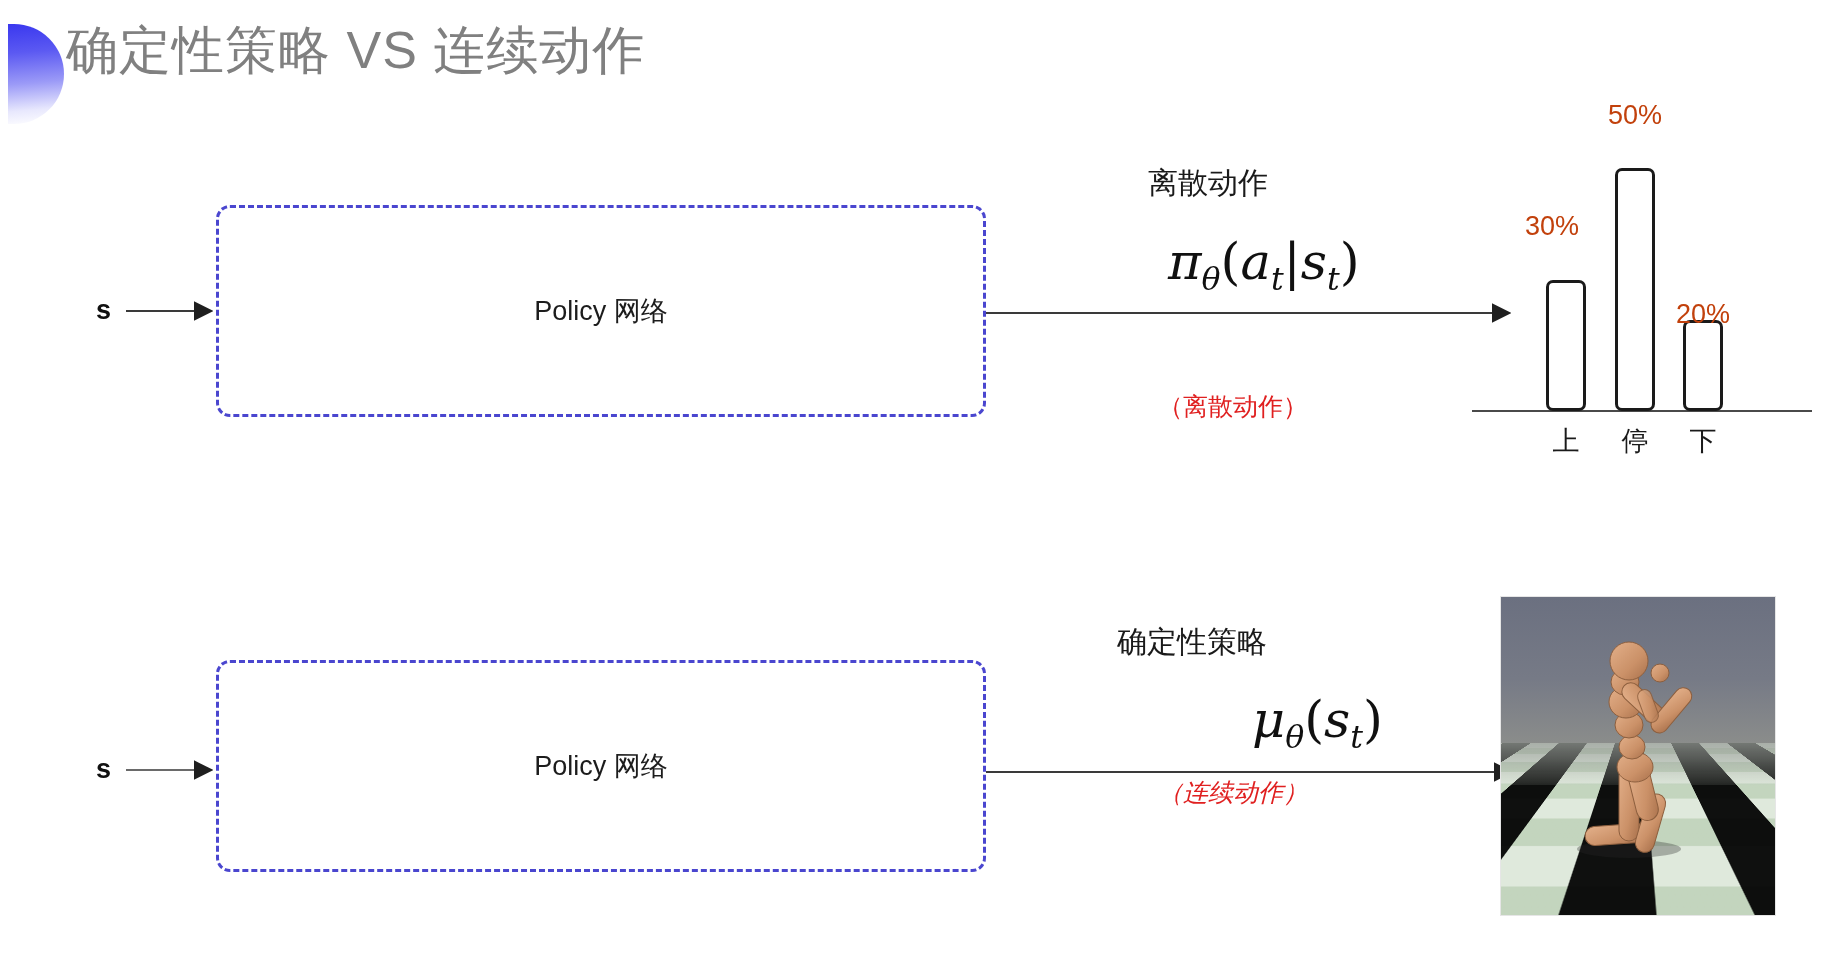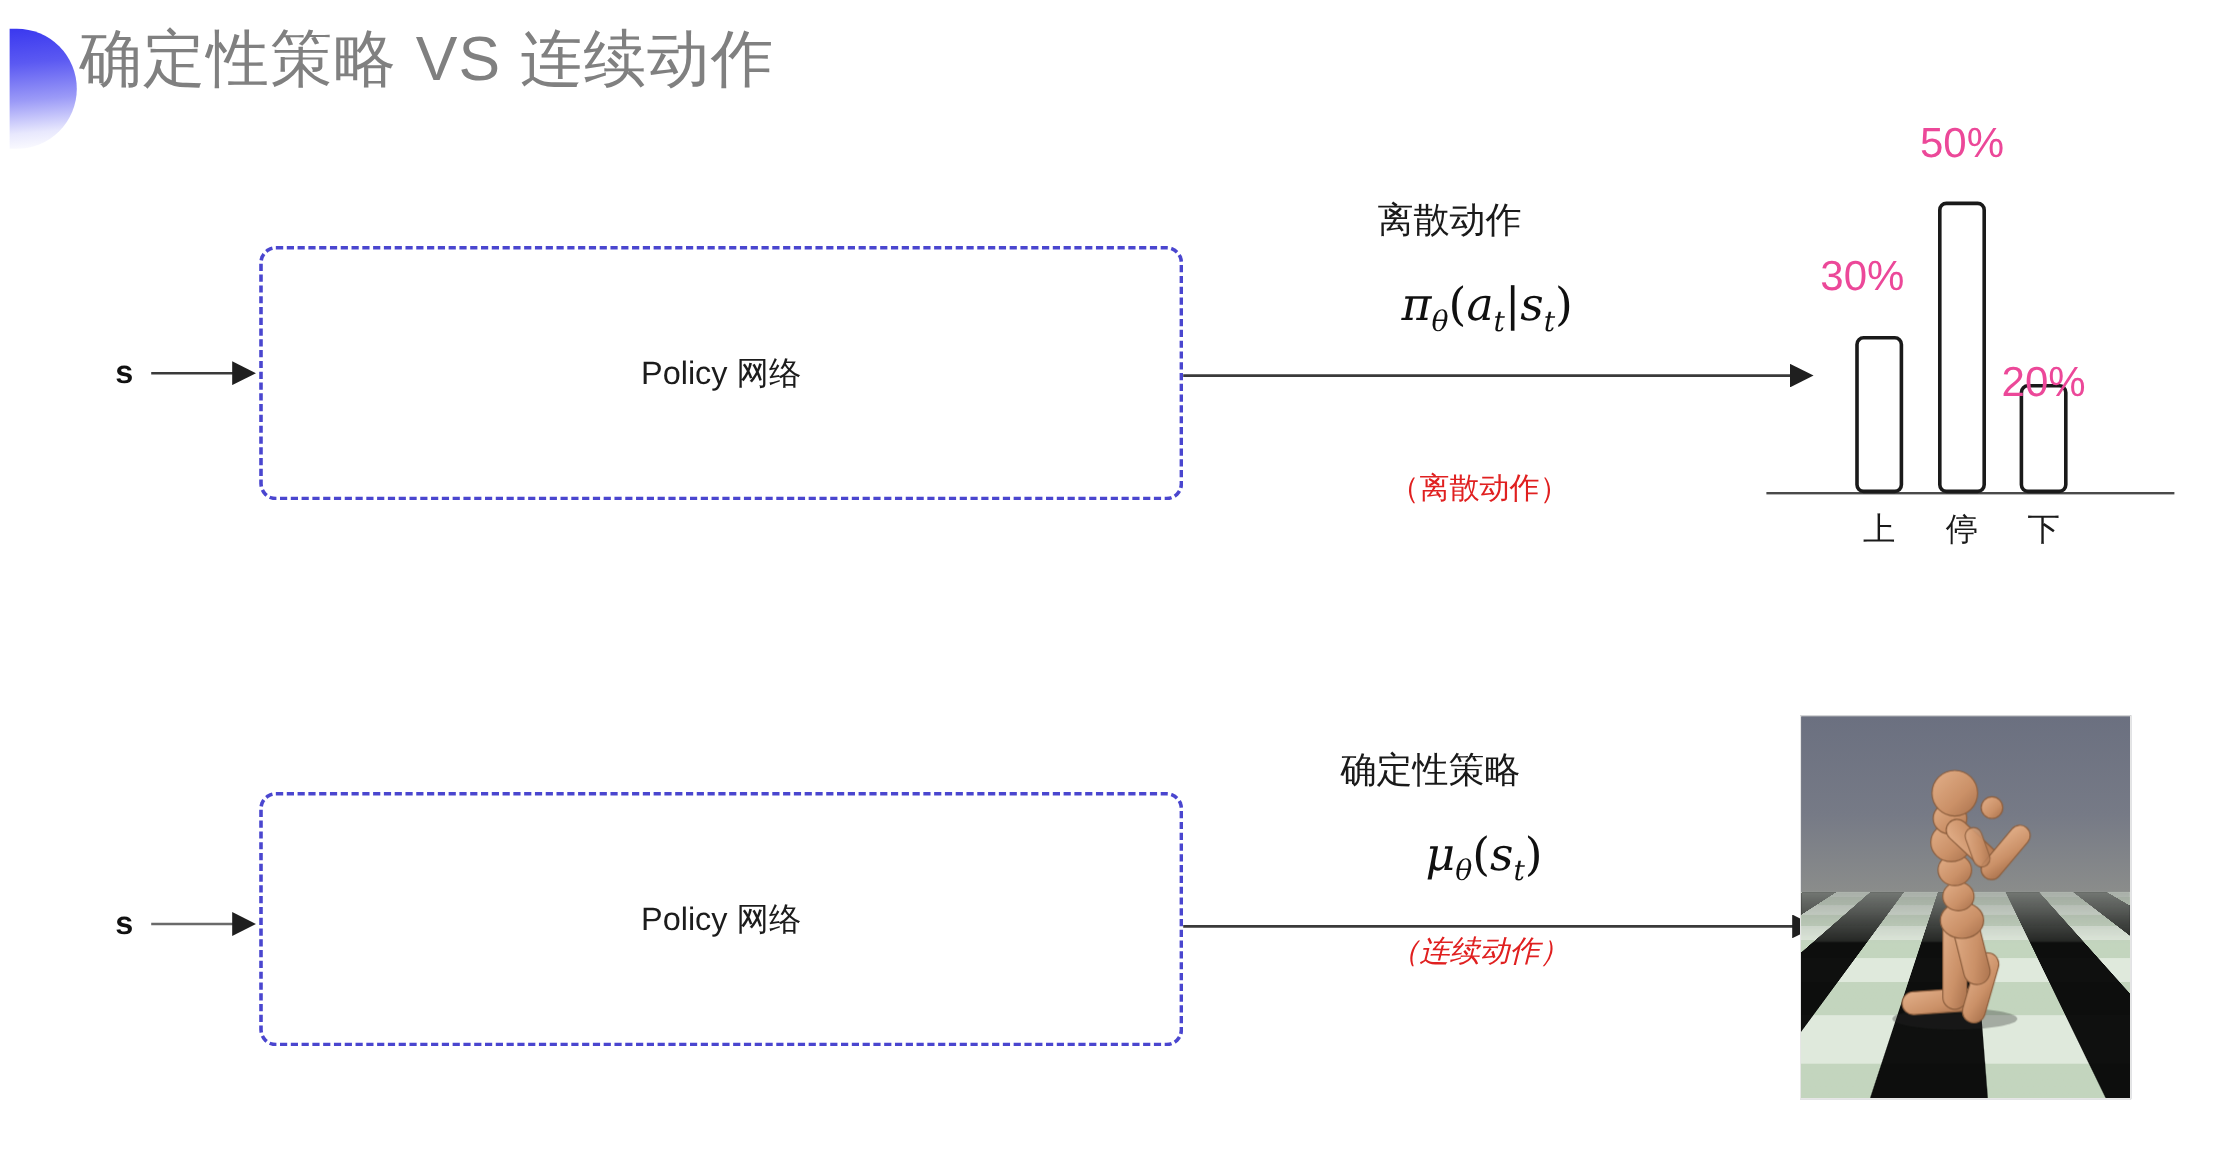--- a/index.html
+++ b/index.html
@@ -80,21 +80,21 @@
   .policy-kind {
     position: absolute;
     font-size: 30px;
     color: #1a1a1a;
     white-space: nowrap;
   }
   .formula {
     position: absolute;
     font-family: "DejaVu Serif", "Liberation Serif", serif;
     font-style: italic;
-    font-size: 38px;
+    font-size: 51px;
     color: #101010;
     white-space: nowrap;
   }
   .formula .sub {
     font-size: 0.62em;
     vertical-align: sub;
     font-style: italic;
   }
   .formula .paren { font-style: normal; }
   .annot-red {
@@ -103,21 +103,21 @@
     color: #e02020;
     white-space: nowrap;
     margin-top: 28px;
   }
 
   #kind-top    { left: 1148px; top: 163px; }
   #formula-top { left: 1168px; top: 232px; }
   #annot-top   { left: 1158px; top: 362px; }
 
   #kind-bottom    { left: 1117px; top: 622px; }
-  #formula-bottom { left: 1188px; top: 690px; }
+  #formula-bottom { left: 1252px; top: 690px; }
   #annot-bottom   { left: 1158px; top: 748px; font-style: italic; }
 
   
   #bar-chart {
     position: absolute;
     left: 1460px;
     top: 95px;
     width: 360px;
     height: 350px;
   }
@@ -131,22 +131,22 @@
   }
   .bar {
     position: absolute;
     box-sizing: border-box;
     border: 3px solid #1a1a1a;
     border-radius: 7px;
     background: #ffffff;
   }
   .bar-value {
     position: absolute;
-    font-size: 35px;
-    color: #ec4899;
+    font-size: 27px;
+    color: #c2410c;
     text-align: center;
     white-space: nowrap;
   }
   .bar-cat {
     position: absolute;
     font-size: 27px;
     color: #1a1a1a;
     text-align: center;
     white-space: nowrap;
   }

